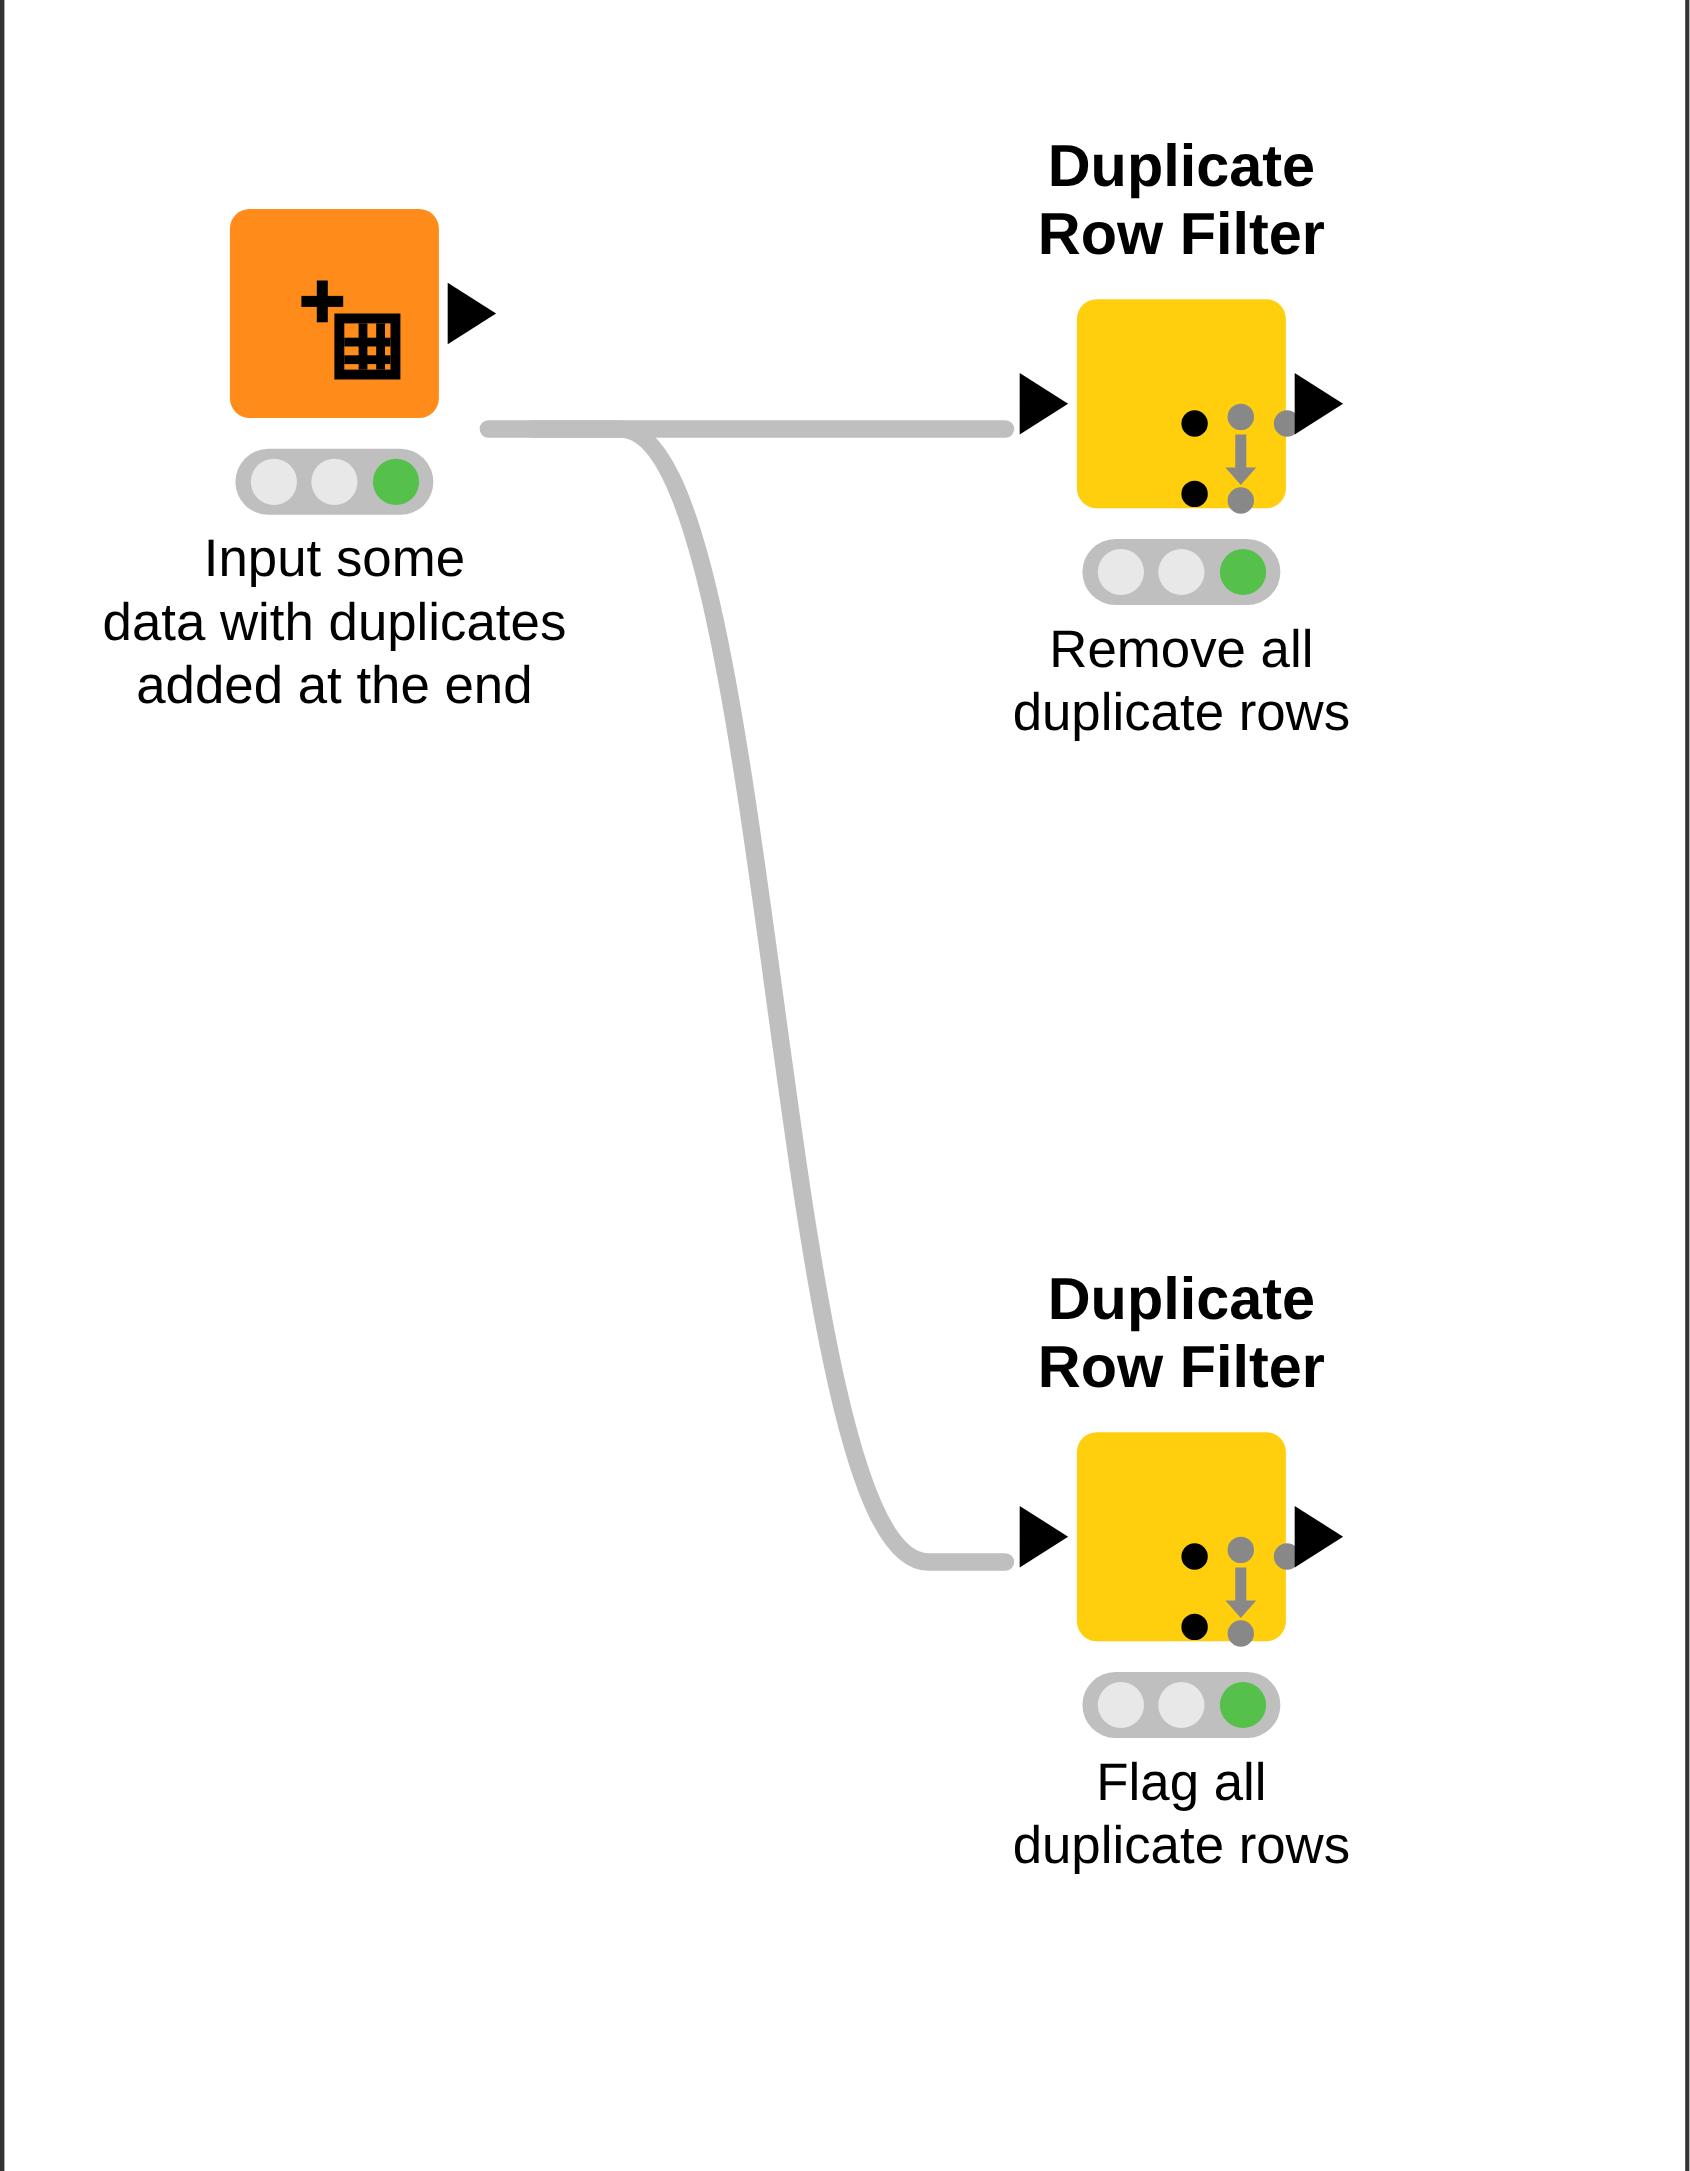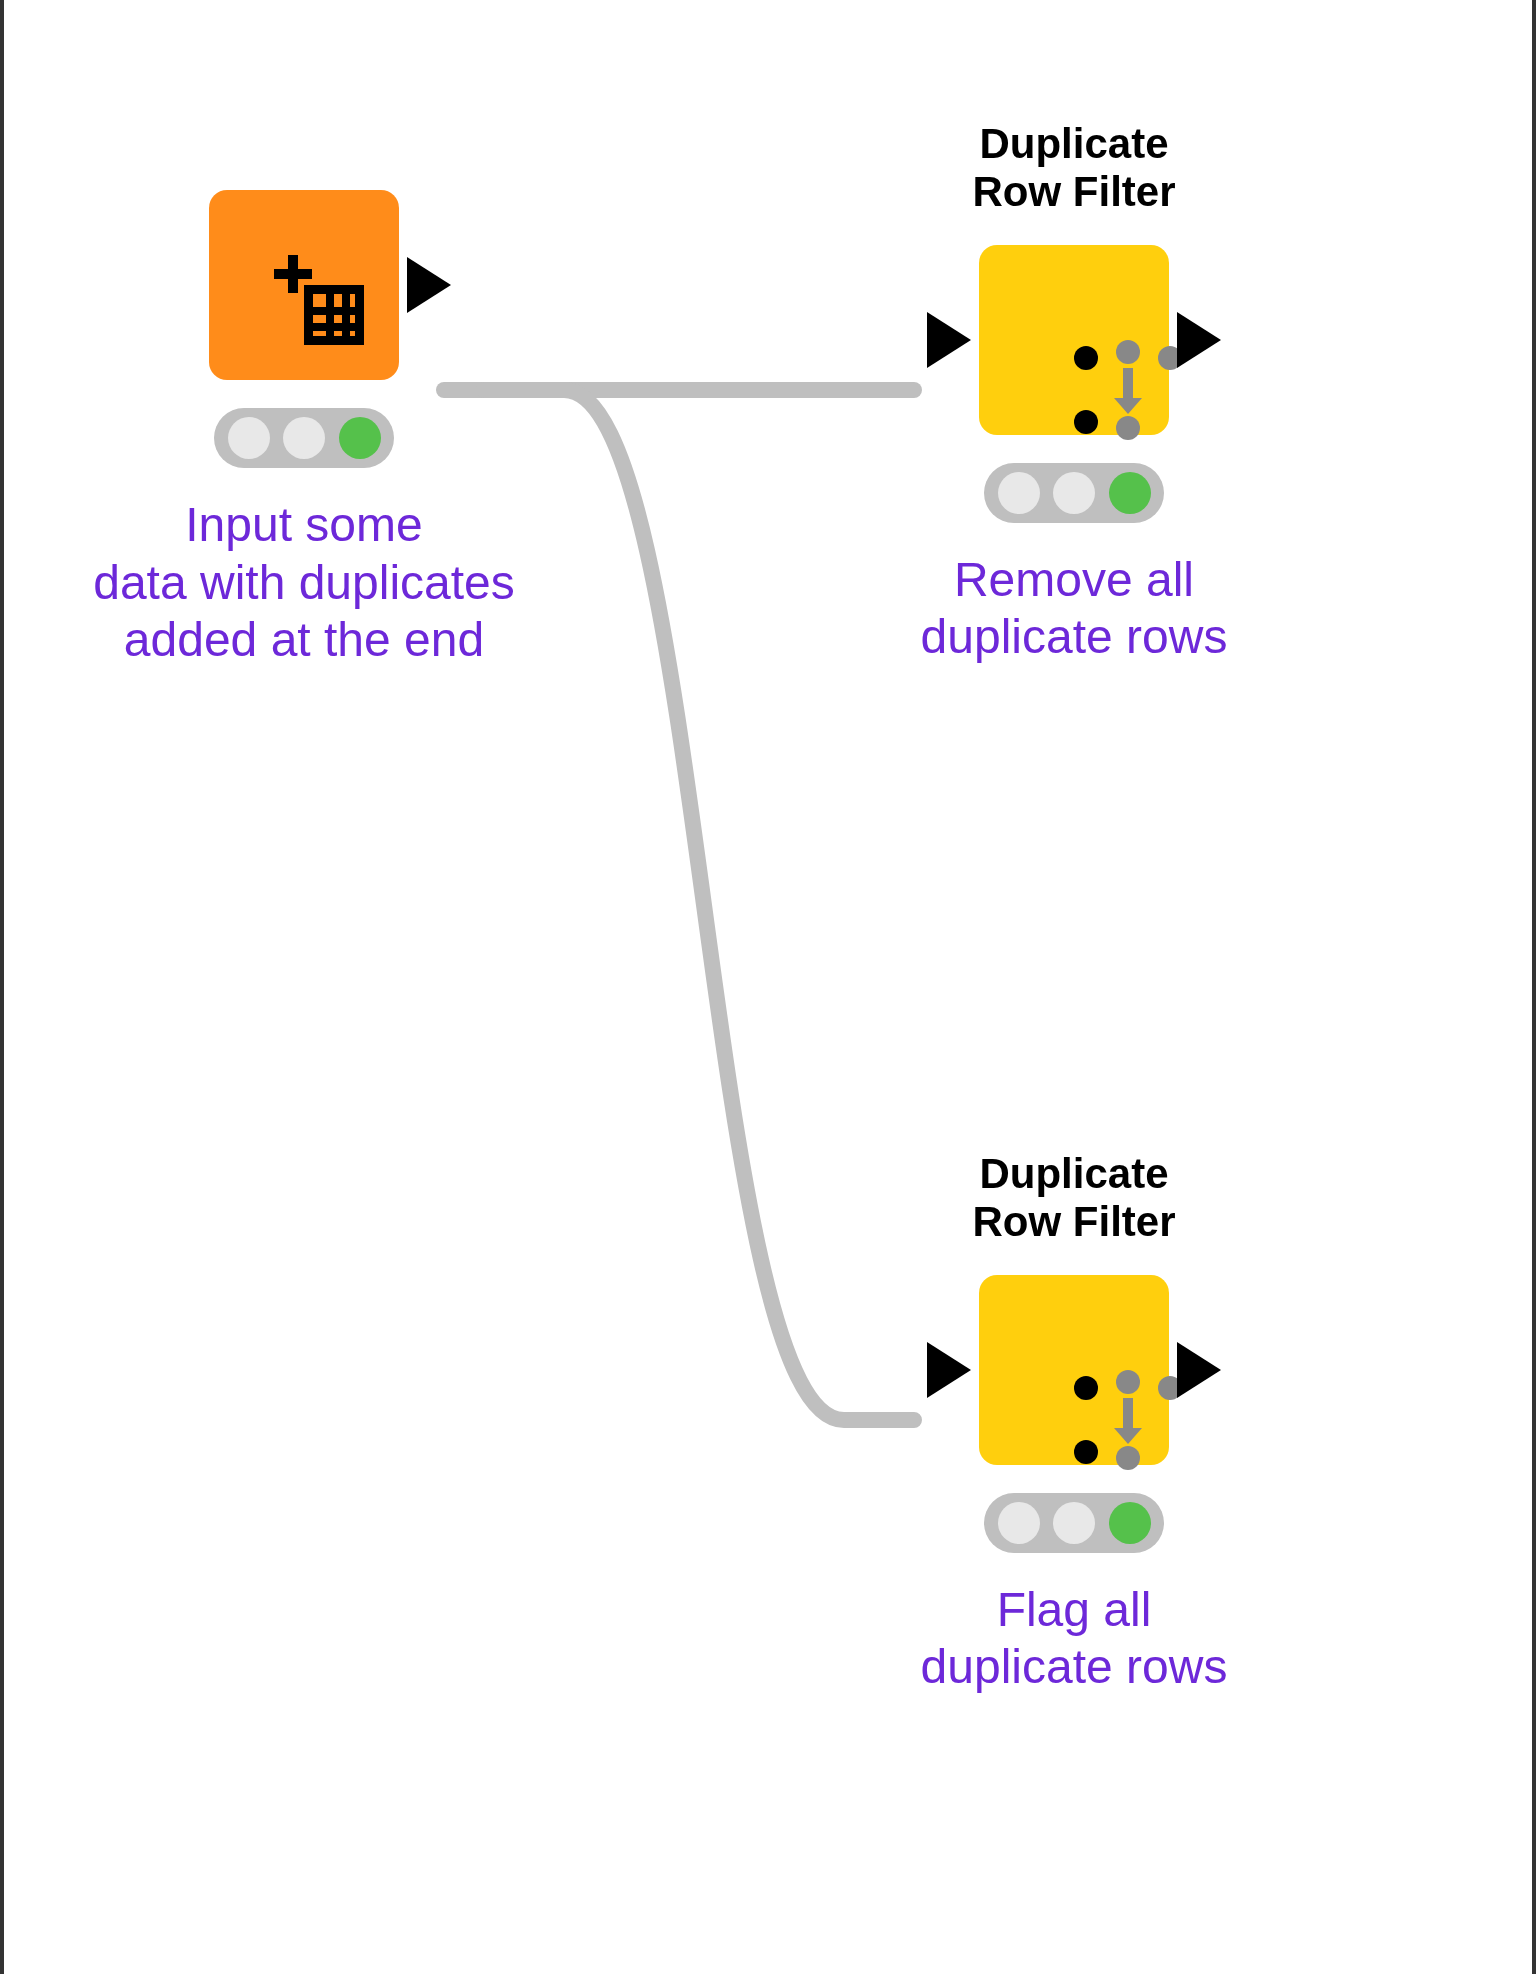--- a/index.html
+++ b/index.html
@@ -1,19 +1,19 @@
 <!DOCTYPE html>
 <html><head>
 <meta charset="utf-8">
 <style>
   html,body{margin:0;padding:0;width:1536px;height:1974px;background:#fff;font-family:Arial,Helvetica,sans-serif;}
   .canvas{position:relative;width:1536px;height:1974px;border-left:4px solid #333;border-right:4px solid #333;box-sizing:border-box;}
   svg.connectors{position:absolute;left:0;top:0;width:1536px;height:1974px;pointer-events:none;}
   .node{position:absolute;display:flex;flex-direction:column;align-items:center;}
-  .title{font-weight:700;text-align:center;font-size:42px;line-height:1.15;color:#000;margin-bottom:28px;white-space:pre;}
+  .title{font-weight:700;text-align:center;font-size:54px;line-height:1.15;color:#000;margin-bottom:28px;white-space:pre;}
   .box{position:relative;width:190px;height:190px;border-radius:18px;display:flex;align-items:center;justify-content:center;}
   .box.orange{background:#ff8c1a;}
   .box.yellow{background:#ffcf0d;}
   
   .glyph-grid{position:relative;width:80px;height:80px;}
   .glyph-grid .grid{position:absolute;left:0;top:0;width:60px;height:60px;border:9px solid #000;box-sizing:border-box;}
   .glyph-grid .grid::before,.glyph-grid .grid::after{content:"";position:absolute;background:#000;}
   .glyph-grid .grid::before{left:13px;top:0;width:8px;height:100%;box-shadow:16px 0 #000;}
   .glyph-grid .grid::after{top:13px;left:0;height:8px;width:100%;box-shadow:0 16px #000;}
   .glyph-grid .plus{position:absolute;right:-8px;bottom:-8px;width:38px;height:38px;}
@@ -34,21 +34,21 @@
   .glyph-dup .arrow{position:absolute;left:40px;top:58px;width:0;height:0;border-left:14px solid transparent;border-right:14px solid transparent;border-top:16px solid #888;}
   
   .port{position:absolute;width:0;height:0;border-top:28px solid transparent;border-bottom:28px solid transparent;border-left:44px solid #000;top:50%;transform:translateY(-50%);}
   .port.in{left:-52px;}
   .port.out{right:-52px;}
   
   .status{margin-top:28px;width:180px;height:60px;background:#bfbfbf;border-radius:30px;display:flex;align-items:center;justify-content:space-evenly;}
   .status .dot{width:42px;height:42px;border-radius:50%;background:#e8e8e8;}
   .status .dot.green{background:#55c14b;}
   
-  .desc{margin-top:28px;text-align:center;font-size:48px;line-height:1.2;color:#6d28d9;white-space:pre;}
+  .desc{margin-top:12px;text-align:center;font-size:48px;line-height:1.2;color:#000000;white-space:pre;}
 </style>
 </head>
 <body>
 <div class="canvas">
 
 <svg class="connectors">
   <path d="M 440 390 L 910 390" stroke="#bfbfbf" stroke-width="16" fill="none" stroke-linecap="round"></path>
   <path d="M 480 390 L 560 390 C 700 390 700 1420 840 1420 L 910 1420" stroke="#bfbfbf" stroke-width="16" fill="none" stroke-linecap="round"></path>
 </svg>
 

